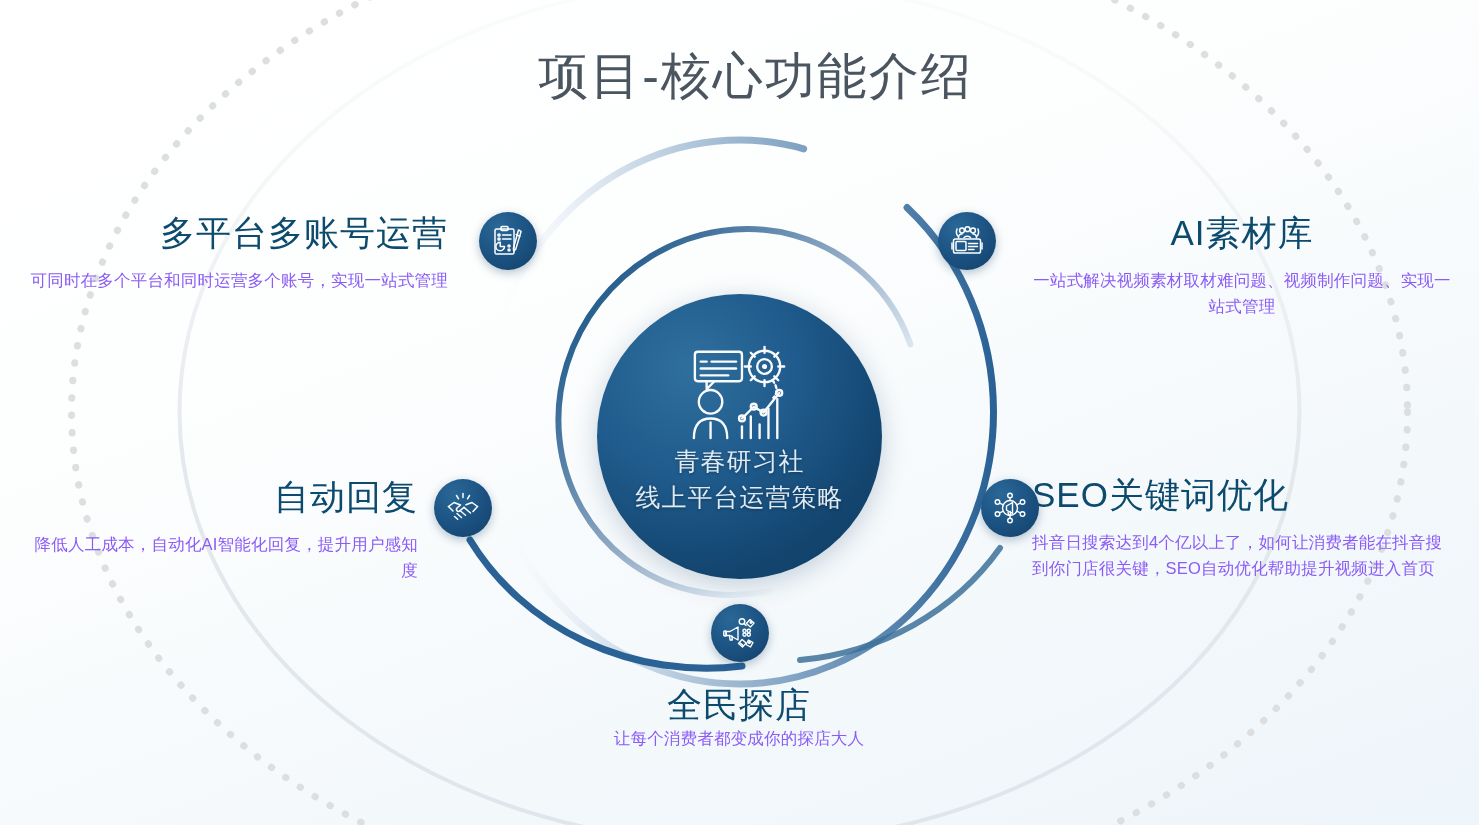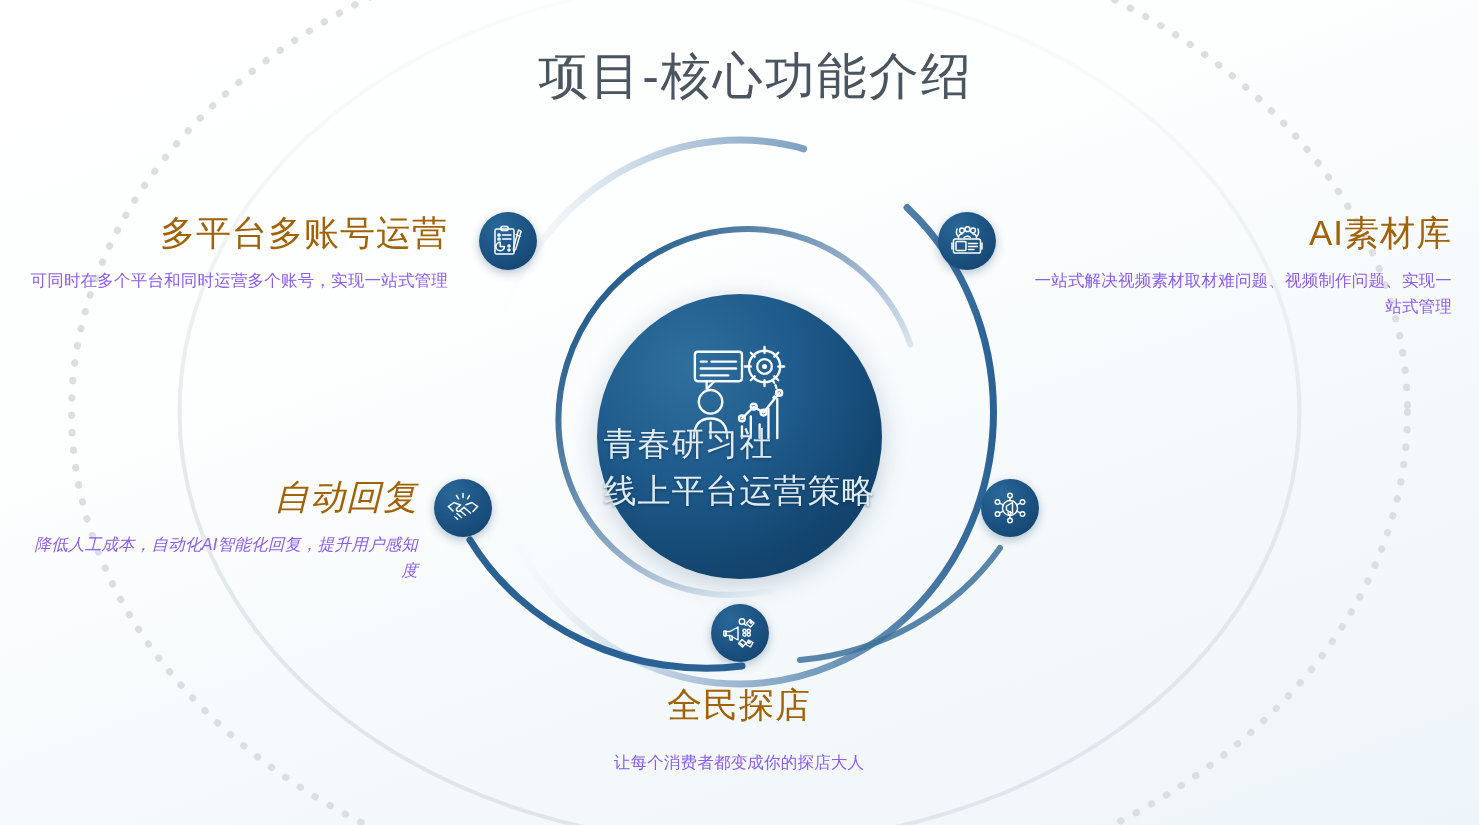--- a/index.html
+++ b/index.html
@@ -19,47 +19,47 @@
 
   
   .hub{
     position:absolute;left:597px;top:294px;width:285px;height:285px;border-radius:50%;
     background:radial-gradient(circle at 32% 26%, #2f6f9e 0%, #1f5b8c 38%, #13456f 72%, #0f3c63 100%);
     box-shadow:0 6px 26px rgba(16,60,98,.22);
     display:flex;flex-direction:column;align-items:center;justify-content:flex-end;
     padding-bottom:64px;box-sizing:border-box;
   }
   .hub-icon{position:absolute;left:50%;top:46px;transform:translateX(-50%);width:118px;height:104px;opacity:.97;}
-  .hub-text{position:relative;z-index:3;color:#dfeaf3;font-size:33px;line-height:1.42;letter-spacing:1px;text-shadow:0 1px 3px rgba(7,35,60,.55);}
+  .hub-text{position:relative;z-index:3;text-align:center;color:#dfeaf3;font-size:25px;line-height:1.42;letter-spacing:1px;text-shadow:0 1px 3px rgba(7,35,60,.55);}
 
   
   .badge{
     position:absolute;width:58px;height:58px;border-radius:50%;
     background:radial-gradient(circle at 34% 26%, #2a6897 0%, #1d5585 45%, #123f68 100%);
     display:flex;align-items:center;justify-content:center;
     box-shadow:0 3px 10px rgba(16,58,95,.3);z-index:6;
   }
   .badge svg{width:34px;height:34px;}
   .b-tl{left:479px;top:212px;}
   .b-tr{left:938px;top:212px;}
   .b-bl{left:434px;top:479px;}
   .b-br{left:981px;top:479px;}
   .b-bm{left:711px;top:604px;}
 
   
   .feat{position:absolute;}
-  .feat h3{margin:0;font-weight:400;font-size:35px;line-height:1.1;color:#a16207;letter-spacing:1px;}
+  .feat h3{margin:0;font-weight:400;font-size:35px;line-height:1.1;color:#0c4a6e;letter-spacing:1px;}
   .feat p{margin:14px 0 0 0;font-size:16.5px;line-height:1.62;color:#8b5cf6;letter-spacing:.2px;}
 
   .f-left-top{left:28px;top:214px;width:420px;text-align:right;}
-  .f-right-top{left:1032px;top:214px;width:420px;text-align:right;}
-  .f-left-bot{left:28px;top:478px;width:390px;text-align:right;font-style:italic;}
+  .f-right-top{left:1032px;top:214px;width:420px;text-align:center;}
+  .f-left-bot{left:28px;top:478px;width:390px;text-align:right;}
   .f-right-bot{left:1032px;top:476px;width:420px;text-align:left;}
   .f-bottom{left:489px;top:686px;width:500px;text-align:center;}
-  .f-bottom p{margin-top:24px;}
+  .f-bottom p{margin-top:0;}
 </style>
 </head>
 <body>
 
 <div class="stage">
 
   <svg class="deco" viewBox="0 0 1479 825">
     <defs>
       <linearGradient id="gOuter" x1="0" y1="0" x2="0" y2="1">
         <stop offset="0%" stop-color="#ffffff" stop-opacity="0"></stop>
@@ -242,19 +242,23 @@
   <div class="feat f-right-top">
     <h3>AI素材库</h3>
     <p>一站式解决视频素材取材难问题、视频制作问题、实现一站式管理</p>
   </div>
 
   <div class="feat f-left-bot">
     <h3>自动回复</h3>
     <p>降低人工成本，自动化AI智能化回复，提升用户感知度</p>
   </div>
 
+  <div class="feat f-right-bot">
+    <h3>SEO关键词优化</h3>
+    <p>抖音日搜索达到4个亿以上了，如何让消费者能在抖音搜到你门店很关键，SEO自动优化帮助提升视频进入首页</p>
+  </div>
 
   <div class="feat f-bottom">
     <h3>全民探店</h3>
     <p>让每个消费者都变成你的探店大人</p>
   </div>
 
 </div>
 
 </body></html>

